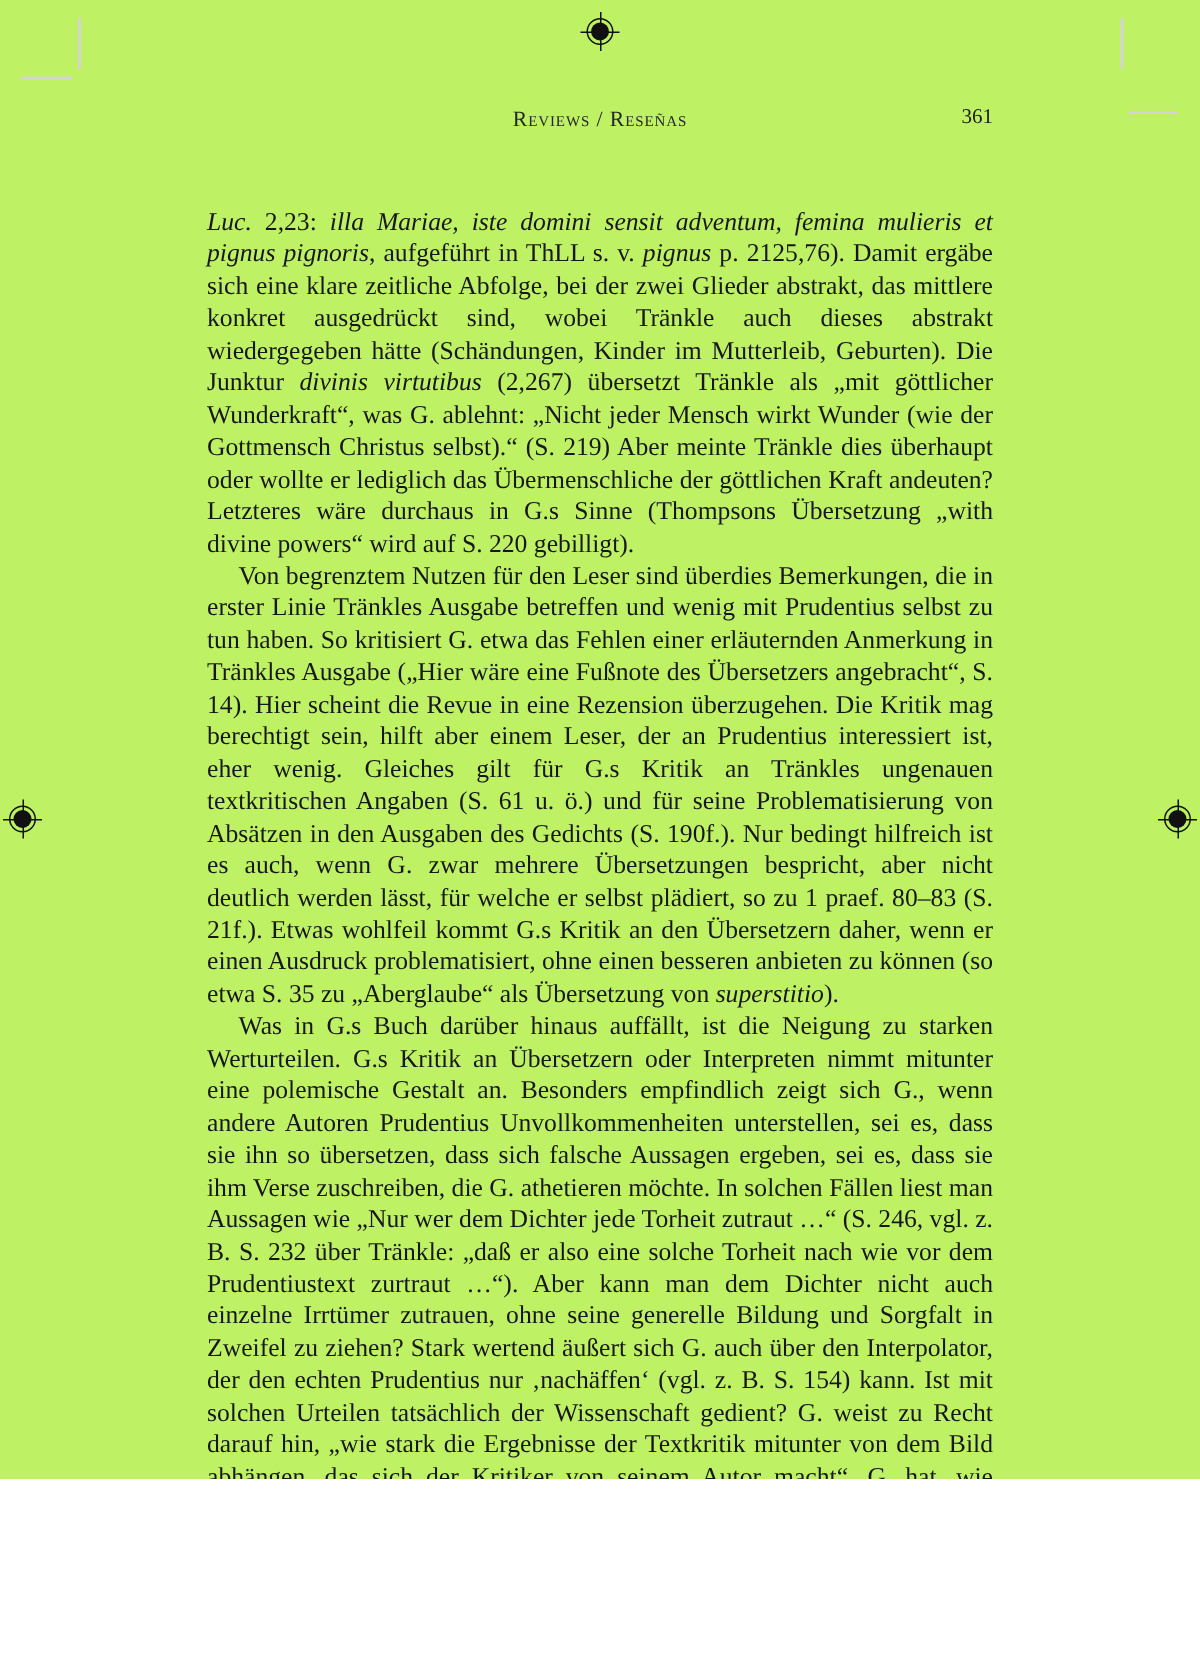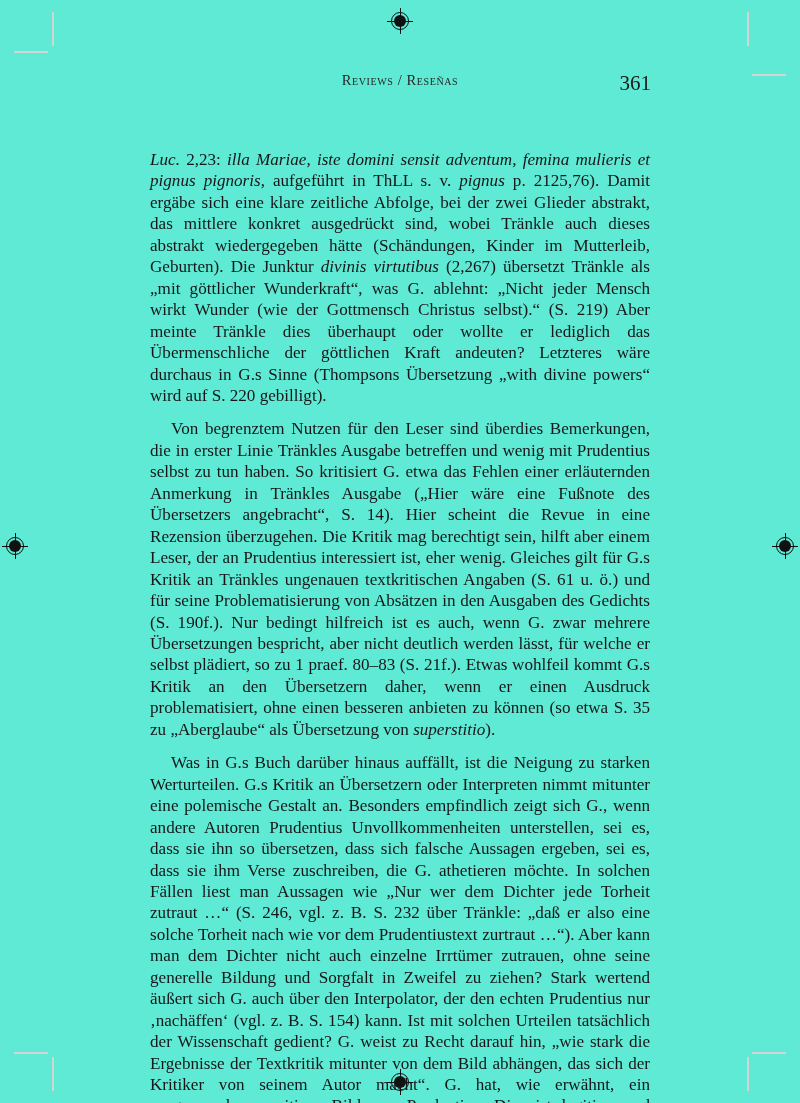--- a/index.html
+++ b/index.html
@@ -3,22 +3,22 @@
 <meta charset="utf-8">
 <style>
   html, body {
     margin: 0;
     padding: 0;
     background: #ffffff;
   }
   .page {
     position: relative;
     width: 800px;
-    height: 1103px;
-    background: #5eead4;
+    height: 986px;
+    background: #bef264;
     overflow: hidden;
     font-family: "Liberation Serif", "DejaVu Serif", serif;
     color: #1a1a1a;
   }
 
   
   .reg-mark {
     position: absolute;
     width: 26px;
     height: 26px;
@@ -71,41 +71,41 @@
     left: 0; right: 0;
     text-align: center;
     font-size: 14.5px;
     font-variant: small-caps;
     letter-spacing: 0.6px;
     color: #262626;
     white-space: nowrap;
   }
   .rh-folio {
     position: absolute;
-    right: 11px;
+    right: 0;
     top: -1px;
-    font-size: 21px;
+    font-size: 14px;
     color: #1a1a1a;
   }
 
   
   .textblock {
     position: absolute;
     left: 138px;
     top: 137px;
     width: 524px;
     font-size: 17.1px;
     line-height: 21.45px;
     text-align: justify;
     text-justify: inter-word;
     color: #17171a;
     hyphens: none;
   }
   .textblock p {
-    margin: 12px;
+    margin: 0;
     text-indent: 0;
   }
   .textblock p.indent {
     text-indent: 21px;
   }
   .textblock p:last-child {
     text-align: justify;
     font-family: Liberation Serif, serif;
   }
   i, .ital { font-style: italic; }

